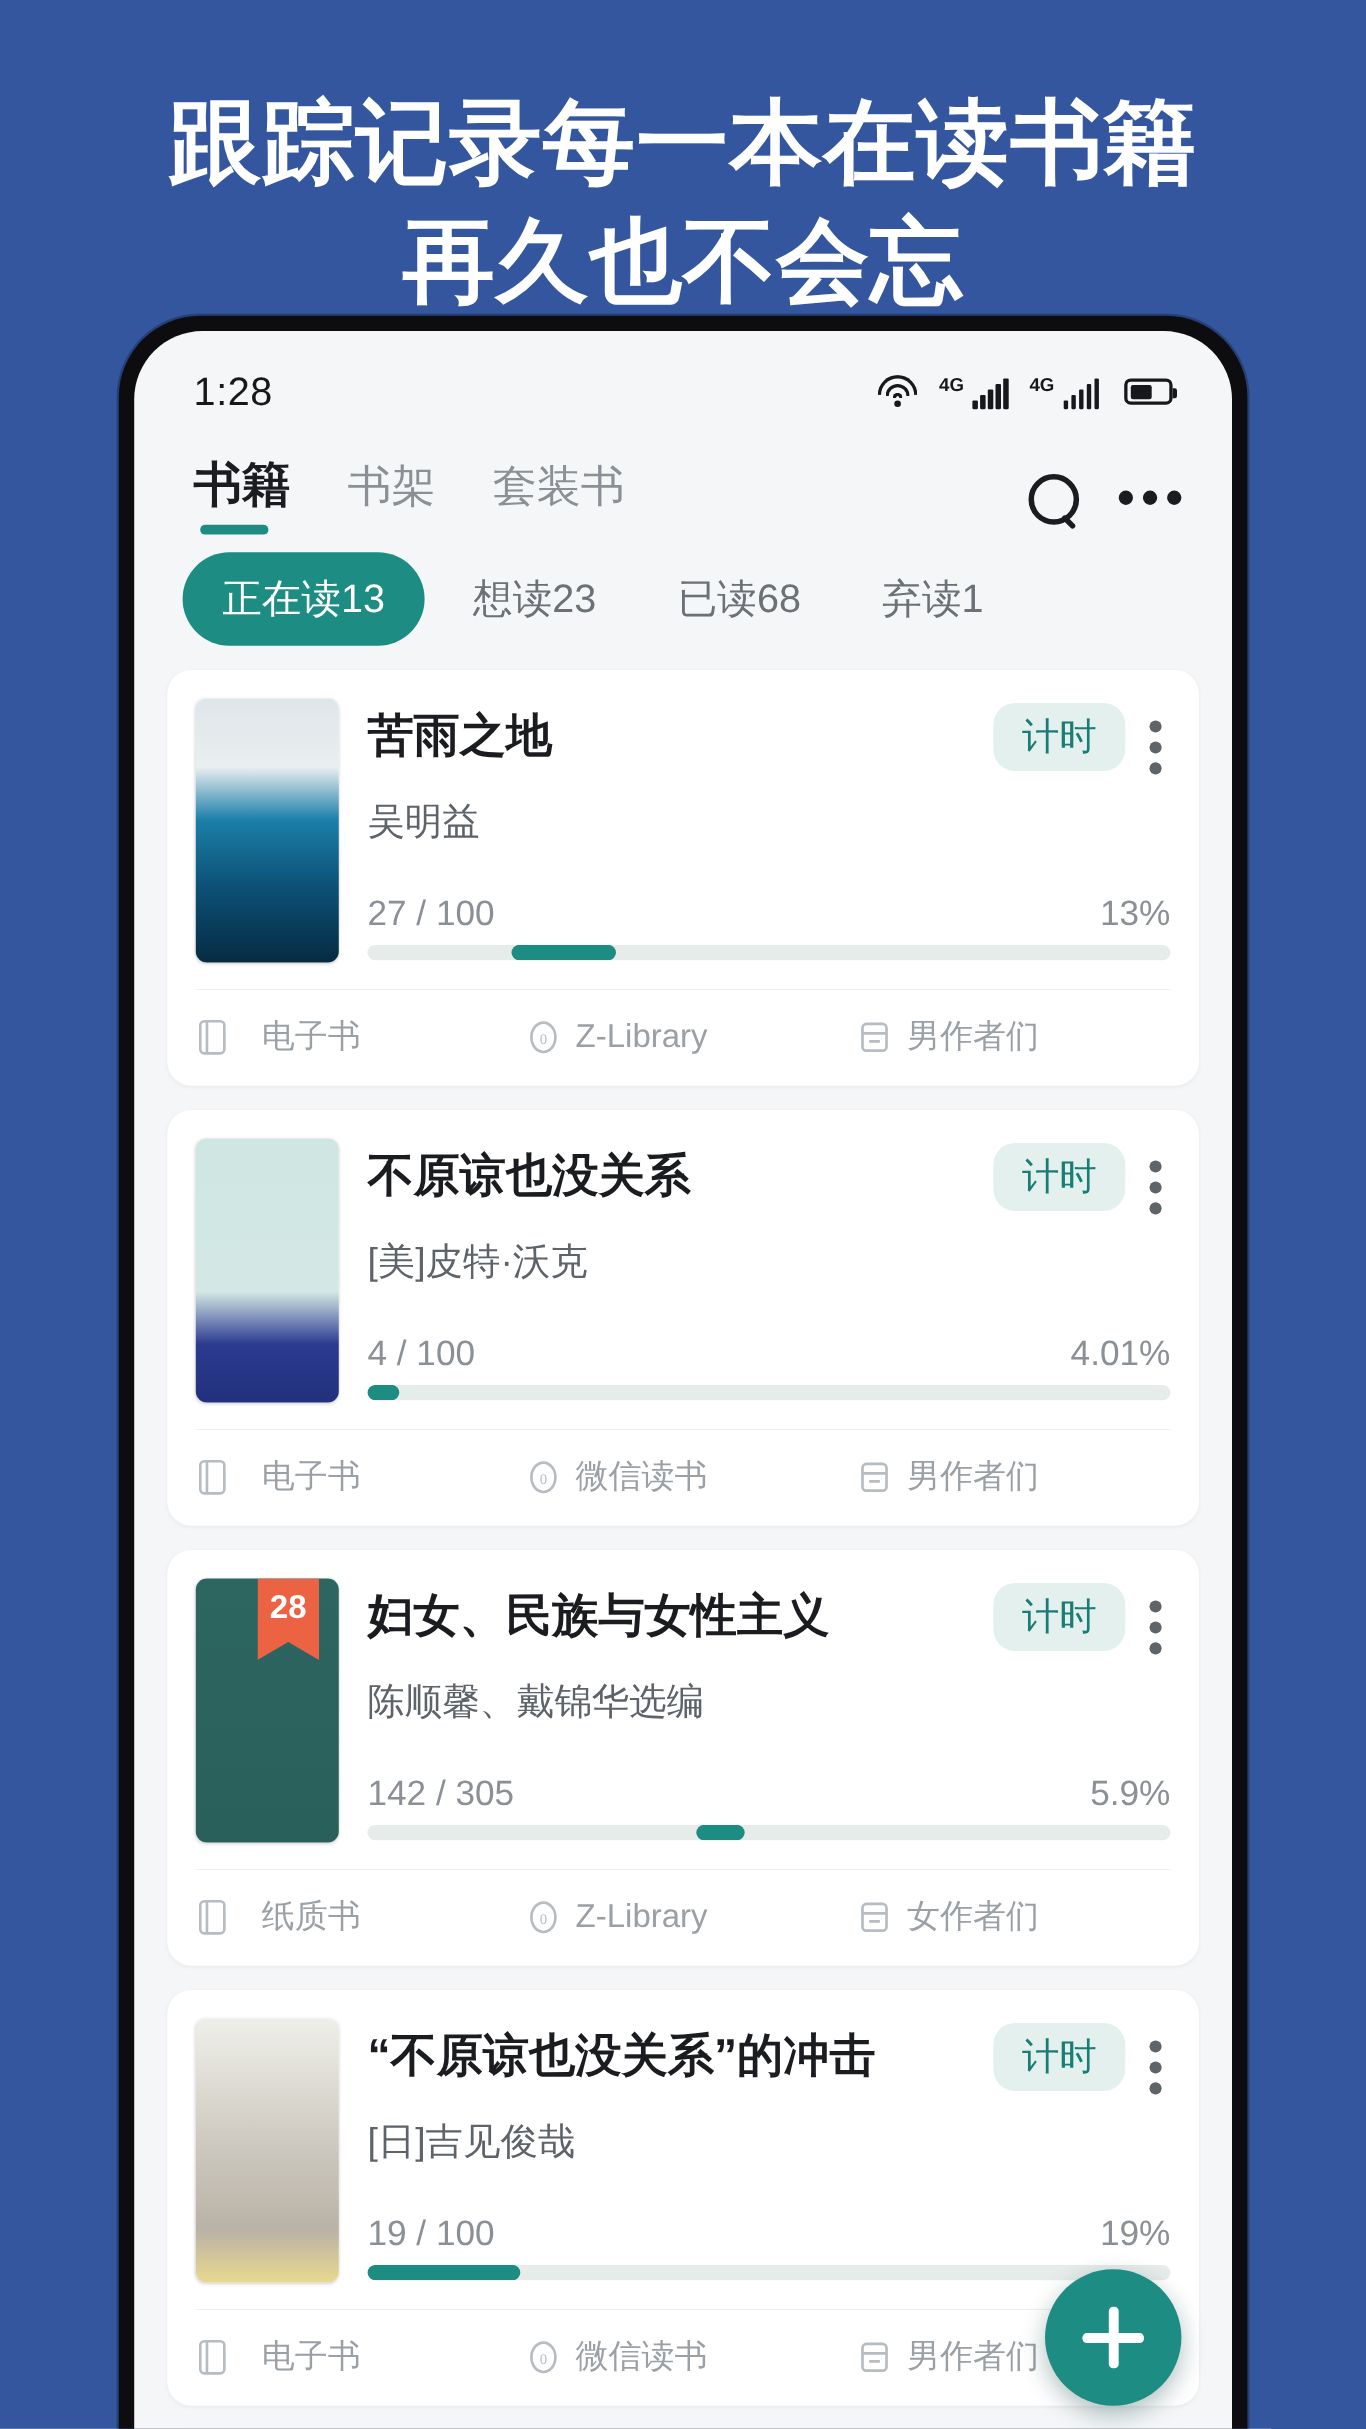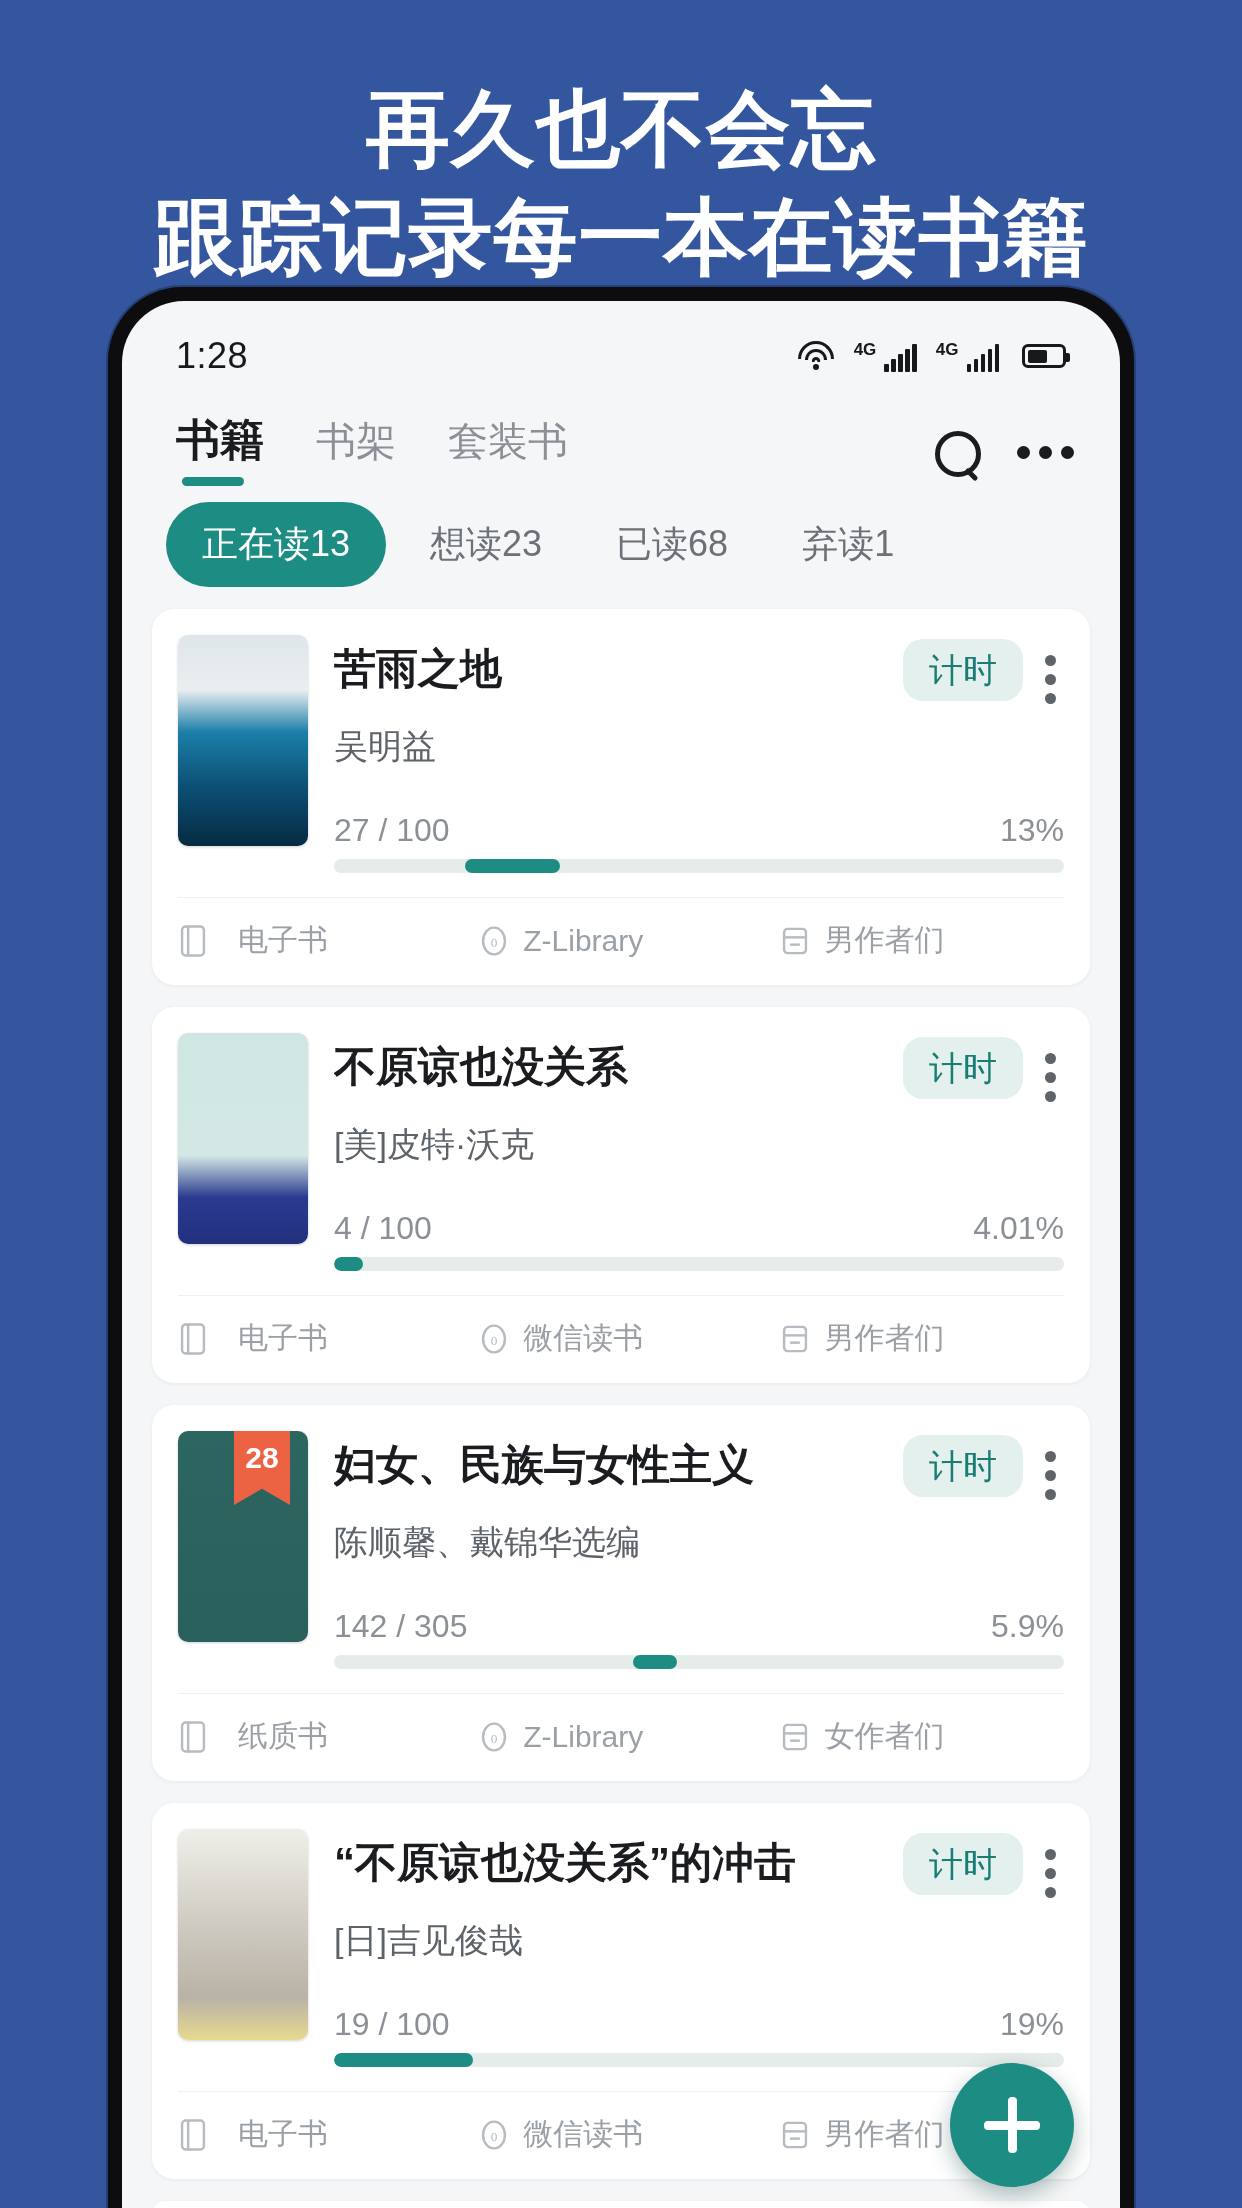--- a/index.html
+++ b/index.html
@@ -104,21 +104,21 @@
   .chip.active { background:#1d8c83; color:#ffffff; padding:18px 36px; }
 
   
   .list { padding:22px 30px 0 30px; display:flex; flex-direction:column; gap:22px; }
   .card {
     background:#ffffff; border-radius:22px; padding:26px 26px 0 26px;
     box-shadow:0 1px 4px rgba(20,30,50,.06);
   }
   .card-top { display:flex; gap:26px; }
   .cover {
-    width:130px; height:211px; border-radius:10px; flex:0 0 130px;
+    width:130px; height:240px; border-radius:10px; flex:0 0 130px;
     position:relative; overflow:hidden; background:#cfd6da;
     box-shadow:0 1px 3px rgba(0,0,0,.18);
   }
   .cover .ribbon{
     position:absolute; top:0; right:18px; width:56px; height:74px;
     background:#ec6344; color:#fff; font-size:30px; font-weight:bold;
     display:flex; align-items:flex-start; justify-content:center; padding-top:10px;
     clip-path:polygon(0 0,100% 0,100% 100%,50% 78%,0 100%);
   }
   .c1{background:linear-gradient(180deg,#dfe6e9 0%,#e9eef0 26%,#1b7fa8 46%,#0c4f75 72%,#062b42 100%);}
@@ -165,22 +165,22 @@
     display:flex; align-items:center; justify-content:center;
   }
   .fab::before,.fab::after{content:"";position:absolute;background:#fff;border-radius:4px;}
   .fab::before{width:56px;height:9px;}
   .fab::after{width:9px;height:56px;}
 </style>
 </head>
 <body>
 
 <div class="promo">
+  <div class="promo-line">跟踪记录每一本在读书籍</div>
   <div class="promo-line">再久也不会忘</div>
-  <div class="promo-line">跟踪记录每一本在读书籍</div>
 </div>
 
 <div class="phone">
   <div class="screen">
 
     <div class="statusbar">
       <div class="status-time">1:28</div>
       <div class="status-icons">
         <span class="ico-wifi">
           <span class="w1"></span>

